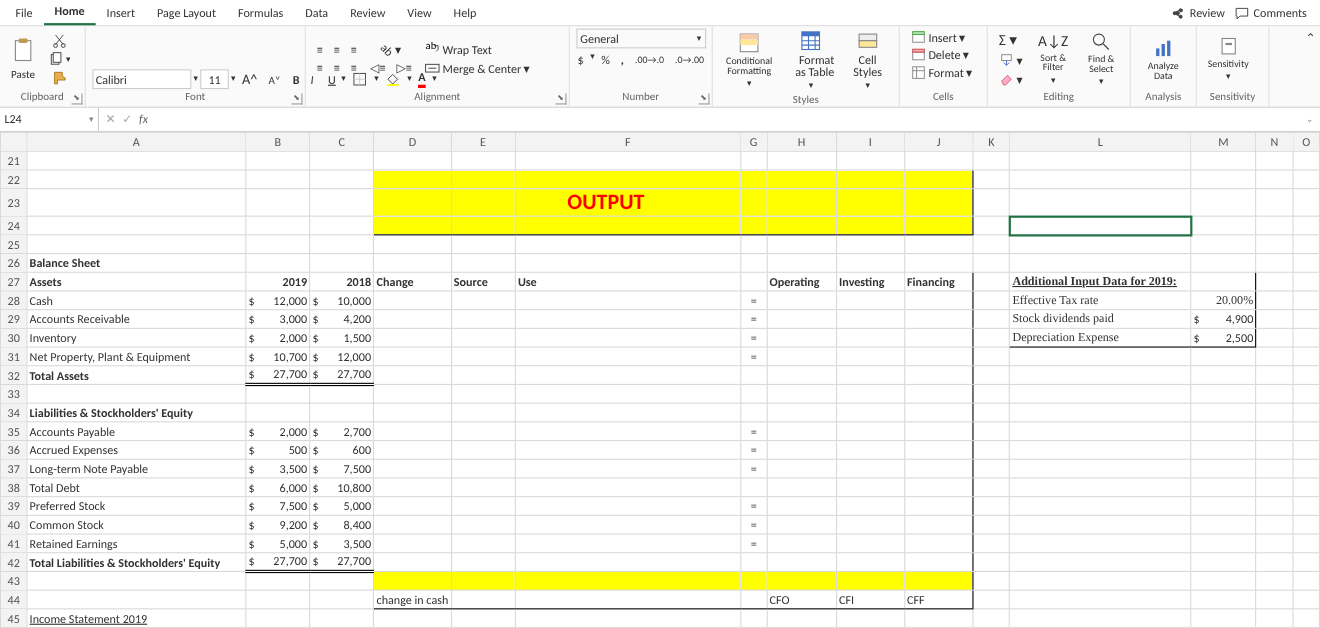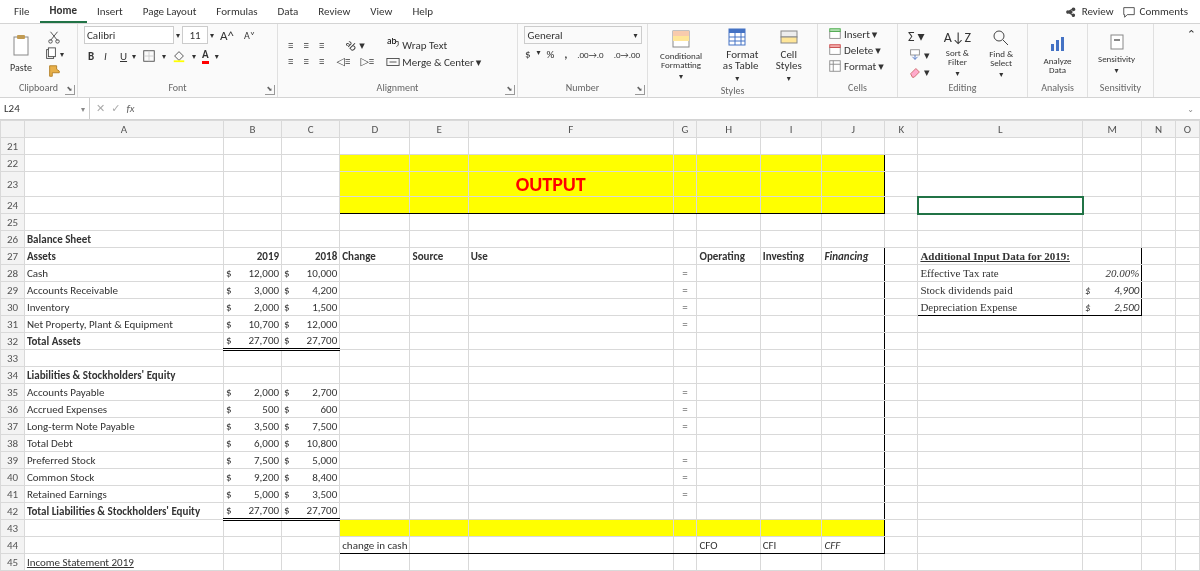--- a/index.html
+++ b/index.html
@@ -32,21 +32,21 @@
 th.rowh{width:28px;text-align:center;}
 td.num{text-align:right;}
 td.ctr{text-align:center;}
 .yellow{background:#ffff00;}
 .outputtxt{color:#ff0000;font-weight:bold;font-family:Calibri,serif;font-size:20px;text-align:center;}
 .bold{font-weight:bold;}
 .under{text-decoration:underline;}
 .bt{border-top:1px solid #000 !important;}
 .bb{border-bottom:1px solid #000 !important;}
 .bl{border-left:1px solid #000 !important;}
-.br{border-right:1px solid #000 !important;font-style:italic;}
+.br{border-right:1px solid #000 !important;}
 .total-top{border-top:1px solid #000 !important;}
 .dbl-bottom{border-bottom:3px double #000 !important;}
 .sel{outline:2px solid #217346;outline-offset:-1px;}
 svg{display:block;}
 </style>
 </head>
 <body>
 
 <div class="menubar">
   <div class="mitem">File</div>
@@ -105,21 +105,21 @@
               <path d="M3 2h8v4l3 2v2H6v4H3z" fill="#e8b04a" stroke="#b07b20"></path>
             </svg>
           </div>
       </div>
     </div>
     <div class="label">Clipboard</div>
     <div class="launcher">⬊</div>
   </div>
 
   <div class="group" style="width:200px">
-    <div class="body" style="flex-direction:column;gap:3px;align-items:flex-start">
+    <div class="body" style="gap:3px;align-items:flex-end">
       <div class="fontbox">
         <input style="width: 90px;" value="Calibri">
         <span style="font-size:8px">▾</span>
         <input style="width: 26px; text-align: center;" value="11">
         <span style="font-size:8px">▾</span>
         <span class="btn" style="font-size:13px">A^</span>
         <span class="btn" style="font-size:10px">A˅</span>
       </div>
       <div style="display:flex;gap:2px;align-items:center">
         <span class="btn biu">B</span>

